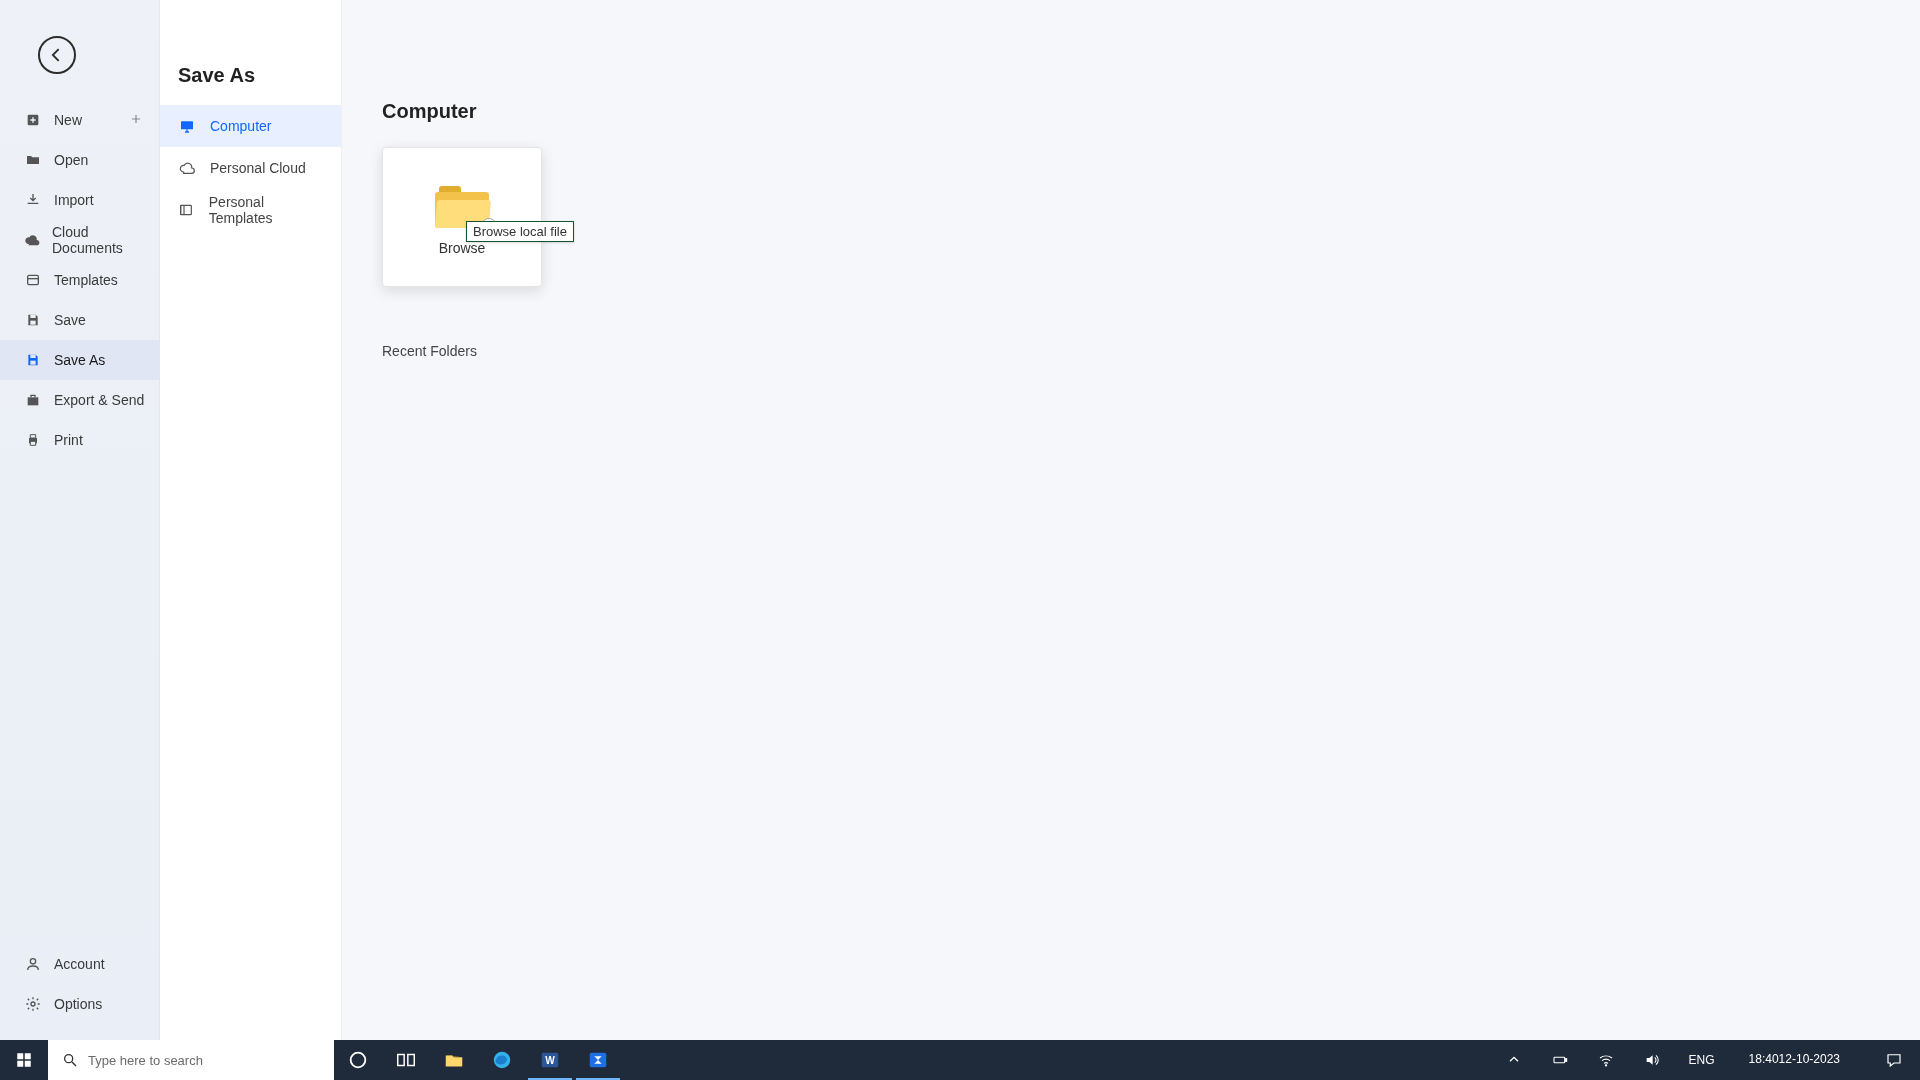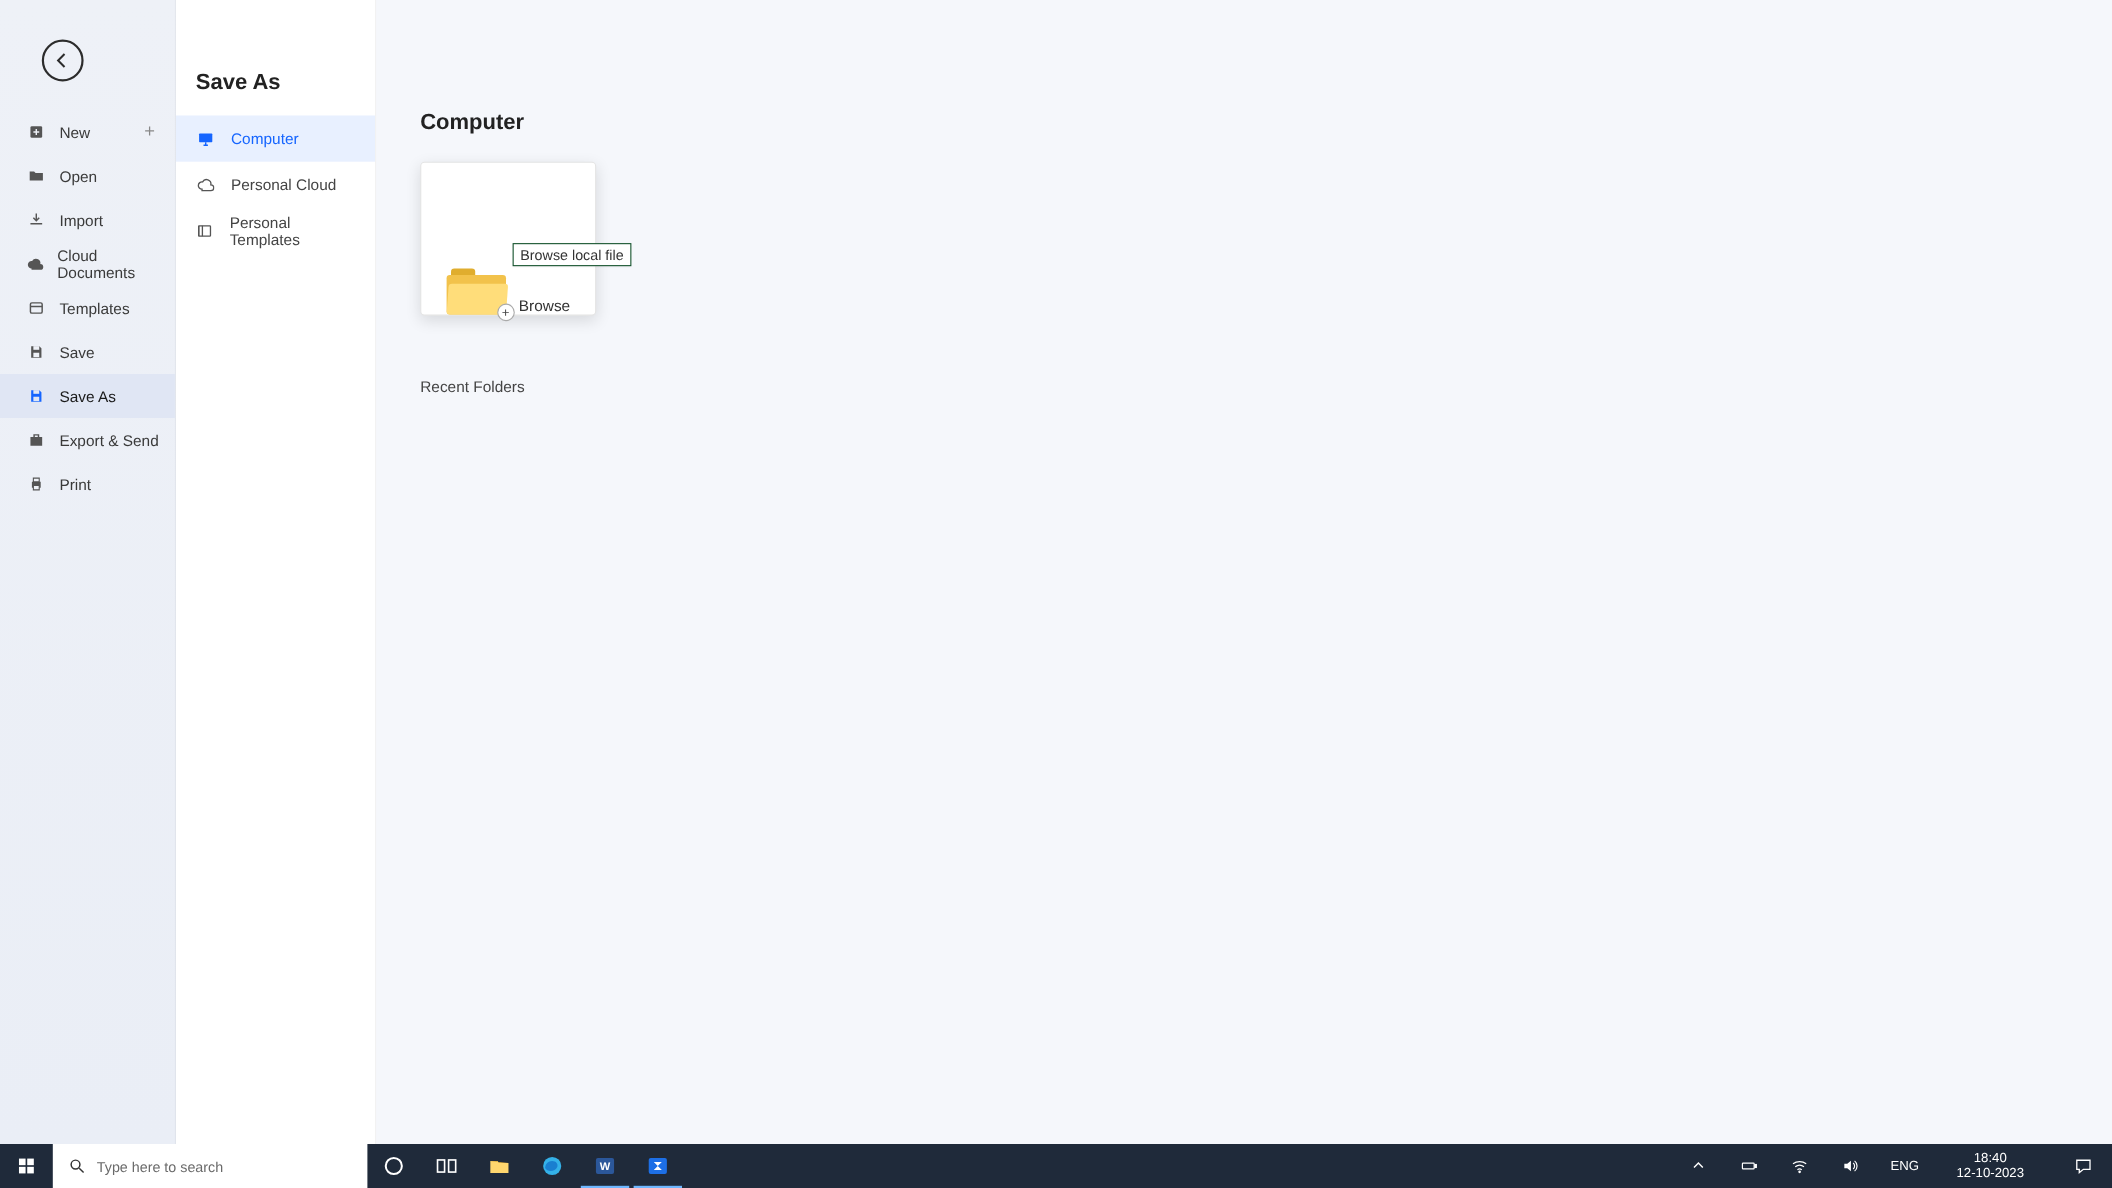--- a/index.html
+++ b/index.html
@@ -92,21 +92,21 @@
 
 .main {
   position:absolute; left:342px; top:0; right:0; height:calc(100% - 40px);
   background:#f5f7fb; padding: 100px 0 0 40px;
 }
 .main h3.section { font-size:20px; font-weight:700; color:#222; margin-bottom: 24px; }
 
 .browse-card {
   width:160px; height:140px; background:#fff; border:1px solid #e4e4e4; border-radius:4px;
   box-shadow: 0 4px 14px rgba(0,0,0,0.12);
-  display:flex; align-items:flex-end; justify-content:center; gap:12px;
+  display:flex; flex-direction:column; align-items:center; justify-content:center; gap:12px;
   position: relative;
 }
 .folder-icon{ width:54px; height:42px; position:relative; margin-top: 8px;}
 .folder-back{ position:absolute; left:0; top:6px; width:54px; height:36px; background:#f2c24b; border-radius:3px; }
 .folder-tab{ position:absolute; left:4px; top:0; width:22px; height:12px; background:#e0ad2e; border-radius:3px 3px 0 0; }
 .folder-front{ position:absolute; left:0; bottom:0; width:54px; height:28px; background:#ffdd7a; border-radius:3px; transform:skewX(-4deg); transform-origin:bottom left; }
 .folder-plus{ position:absolute; right:-8px; bottom:-6px; width:16px; height:16px; border-radius:50%; background:#fff; border:1px solid #aaa; display:flex; align-items:center; justify-content:center; font-size:12px; color:#444; }
 
 .browse-label{ font-size:14px; color:#333; }
 
@@ -131,21 +131,21 @@
 }
 .searchbox svg{ width:16px; height:16px; color:#333; }
 .task-icons{ display:flex; }
 .tbtn{ width:48px; display:flex; align-items:center; justify-content:center; position:relative; }
 .tbtn svg{ width:22px; height:22px; }
 .tbtn.active::after{ content:""; position:absolute; left:2px; right:2px; bottom:0; height:2px; background:#6fb7ff; }
 .tray{ margin-left:auto; display:flex; align-items:center; gap:28px; padding-right:6px; }
 .tray .tico{ width:18px; height:18px; display:flex; align-items:center; justify-content:center; }
 .tray .tico svg{ width:16px; height:16px; }
 .lang{ font-size:12px; }
-.clockblock{ display:flex; flex-direction:column; align-items:center; line-height:1.15; font-size:12px; padding:0 6px;}
+.clockblock{ display:flex; flex-direction:row; align-items:flex-start; line-height:1.15; font-size:12px; padding:0 6px;}
 .action-center{ width:40px; display:flex; align-items:center; justify-content:center; }
 .action-center svg{ width:18px; height:18px; }
 
 .caret-sm{ width:8px; height:8px; }
 </style>
 </head>
 <body>
 
 <div class="titlebar">
   <div class="title-center">
@@ -307,20 +307,40 @@
     <span class="sicon">
         <svg viewBox="0 0 24 24" fill="#555">
           <path d="M6 9h12v8H6z"></path>
           <path d="M8 4h8v5H8z" fill="#eef1f7" stroke="#555" stroke-width="1.5"></path>
           <path d="M8 14h8v6H8z" fill="#eef1f7" stroke="#555" stroke-width="1.5"></path>
         </svg>
       </span>
     <span>Print</span>
   </div>
 
+  <div class="sidebar-bottom">
+    <div class="side-item">
+      <span class="sicon">
+          <svg viewBox="0 0 24 24" fill="none" stroke="#555" stroke-width="2">
+            <circle cx="12" cy="8" r="4"></circle>
+            <path d="M4 21c0-4 4-6 8-6s8 2 8 6"></path>
+          </svg>
+        </span>
+      <span>Account</span>
+    </div>
+    <div class="side-item">
+      <span class="sicon">
+          <svg viewBox="0 0 24 24" fill="none" stroke="#555" stroke-width="2">
+            <circle cx="12" cy="12" r="3"></circle>
+            <path d="M12 2v3M12 19v3M4.2 4.2l2.1 2.1M17.7 17.7l2.1 2.1M2 12h3M19 12h3M4.2 19.8l2.1-2.1M17.7 6.3l2.1-2.1"></path>
+          </svg>
+        </span>
+      <span>Options</span>
+    </div>
+  </div>
 </div>
 
 <div class="subcol">
   <h2>Save As</h2>
   <div class="sub-item active">
     <span class="subicon">
         <svg viewBox="0 0 24 24" fill="#1565ff">
           <rect x="3" y="5" width="18" height="12" rx="1"></rect>
           <path d="M9 21h6M12 17v4" stroke="#1565ff" stroke-width="2"></path>
         </svg>

